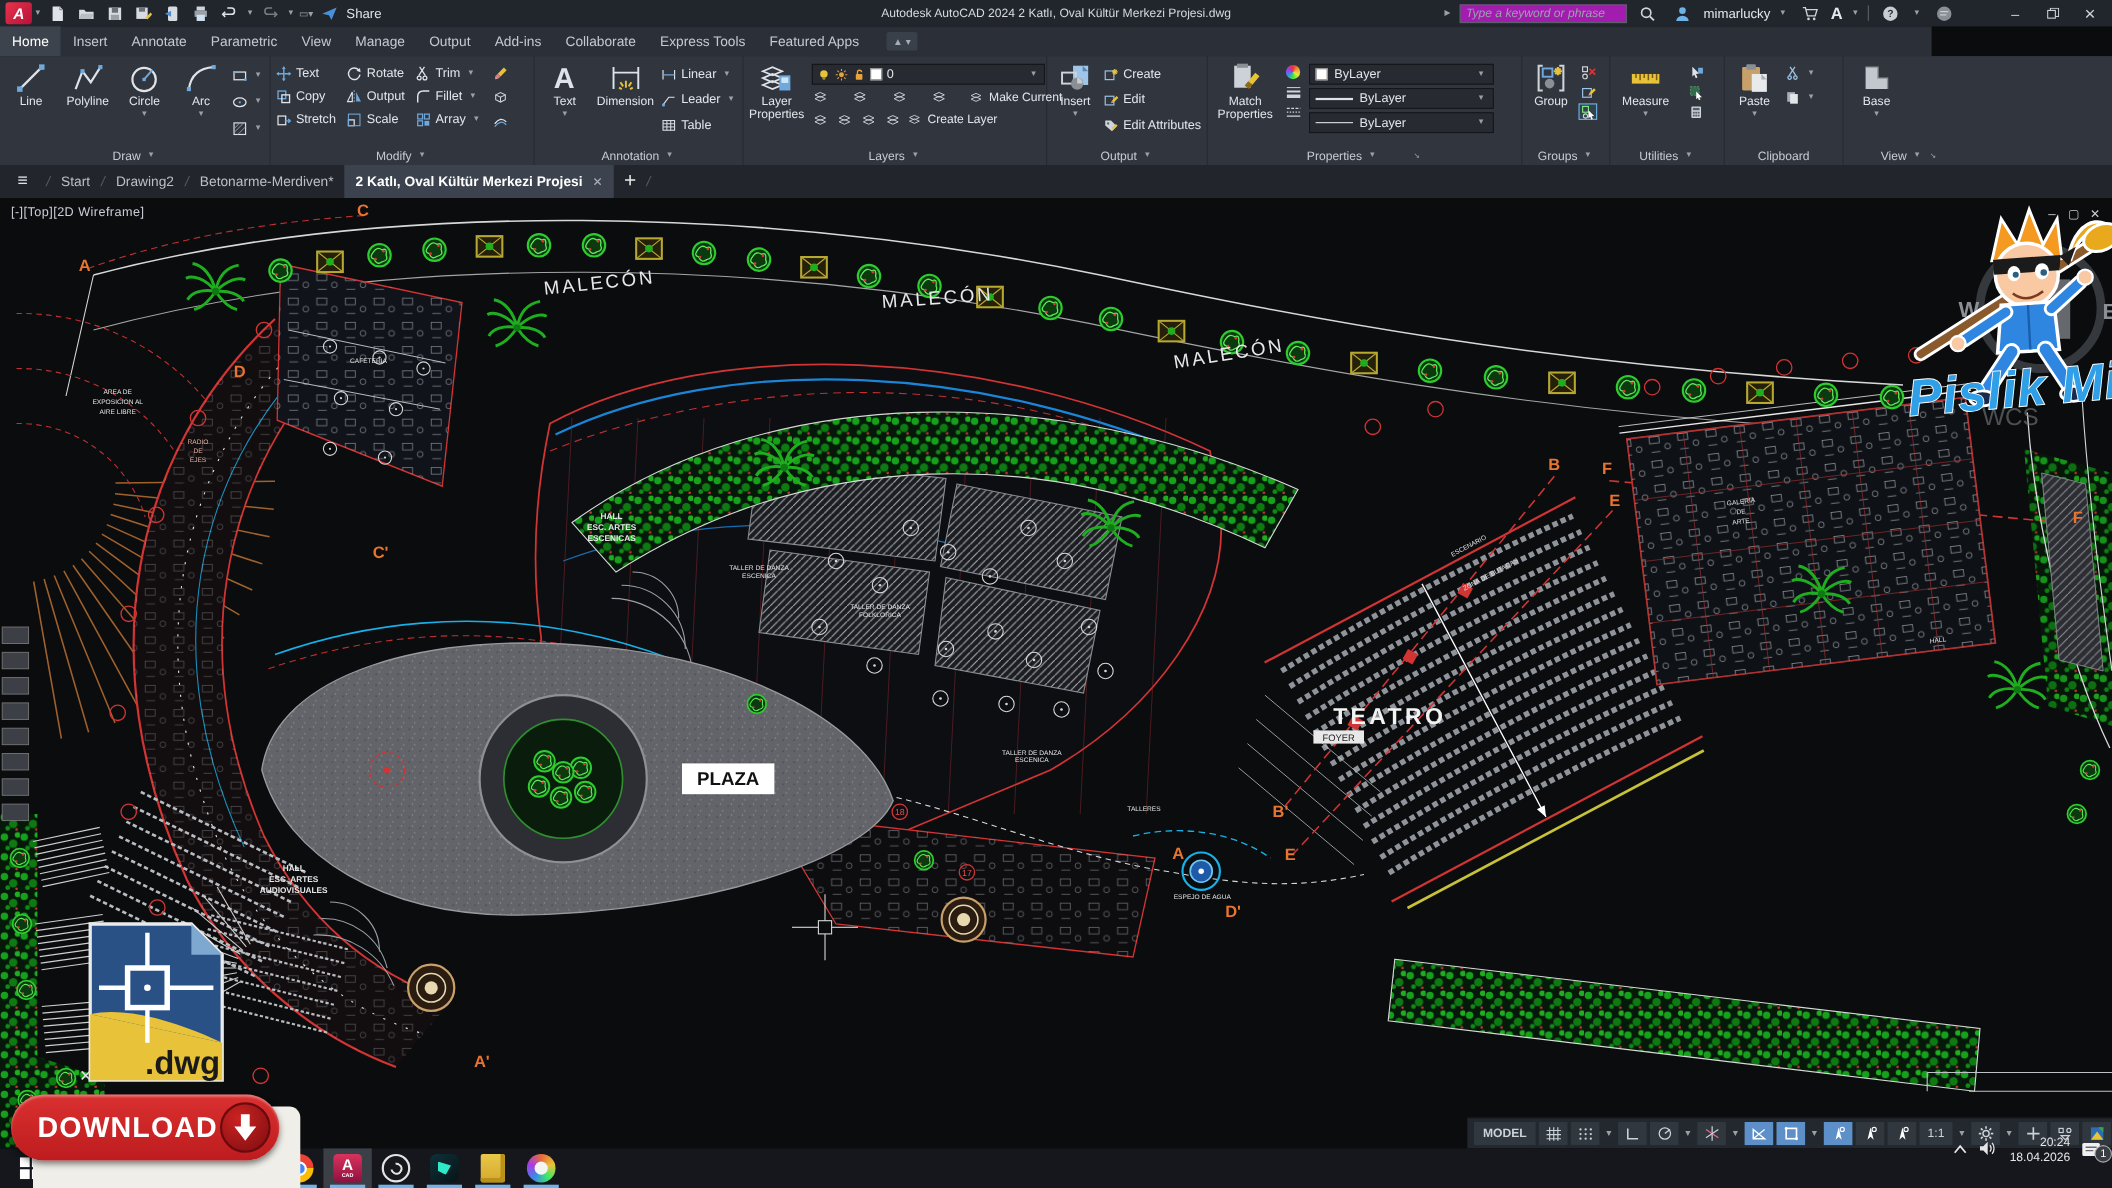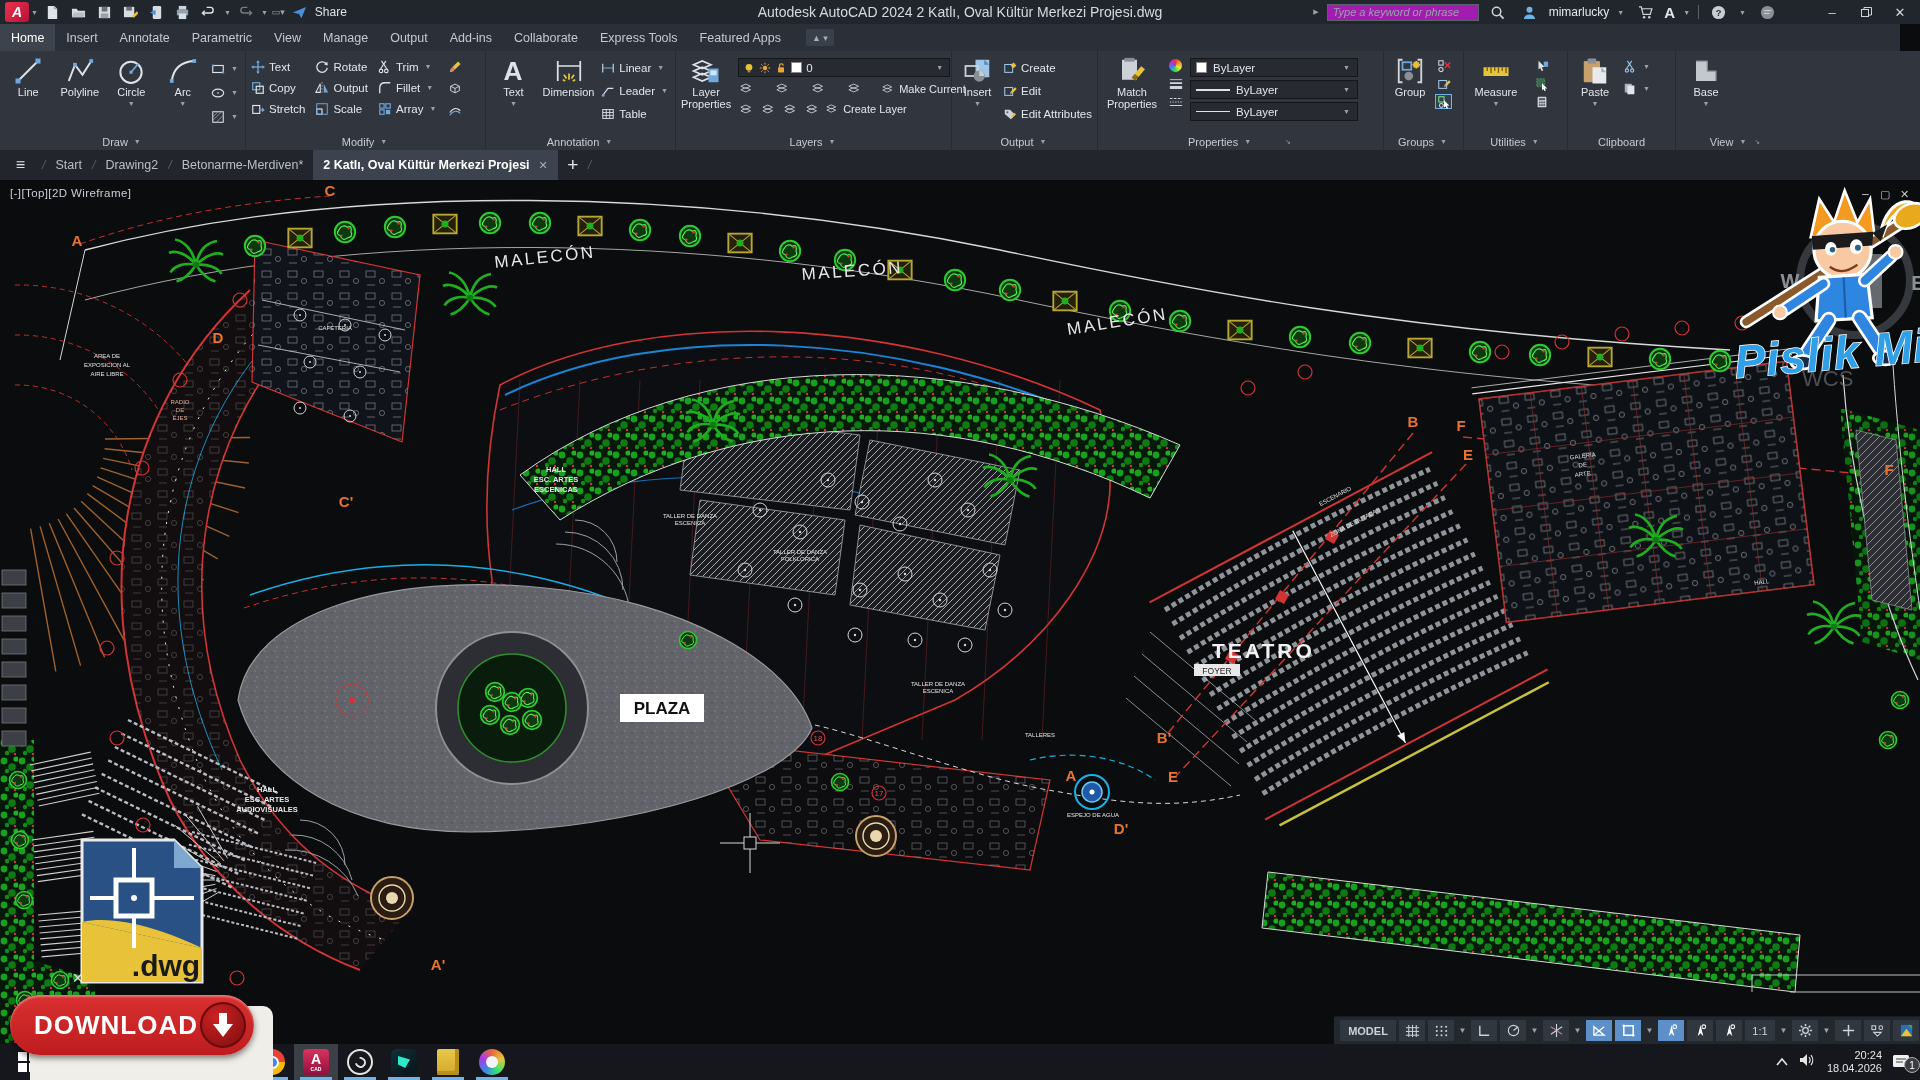--- a/index.html
+++ b/index.html
@@ -4,27 +4,27 @@
 <style>
 *{margin:0;padding:0;box-sizing:border-box}
 html,body{width:1920px;height:1080px;overflow:hidden;background:#0b0c0e;font-family:"Liberation Sans",sans-serif;-webkit-font-smoothing:antialiased}
 
 #titlebar{position:absolute;left:0;top:0;width:1920px;height:24px;background:#21262d;display:flex;align-items:center;color:#cfd4db;font-size:12px;z-index:40}
 .alogo{width:24px;height:20px;margin-left:5px;background:linear-gradient(135deg,#e8334a,#b7123a);border-radius:3px;color:#fff;font-weight:bold;font-style:italic;font-size:14px;display:flex;align-items:center;justify-content:center}
 .qicon{width:26px;height:22px;display:flex;align-items:center;justify-content:center;color:#c9ced5}
 .qicon svg{width:15px;height:15px}
 .carat{font-size:7px;color:#9aa0a8;padding:0 2px}
 .sharelbl{color:#dfe3e9;margin-left:2px}
-#tb-title{position:absolute;left:0;right:0;text-align:center;color:#d6dae0;font-size:14px;pointer-events:none}
+#tb-title{position:absolute;left:0;right:0;text-align:center;color:#d6dae0;font-size:11px;pointer-events:none}
 #tb-right{position:absolute;right:0;top:0;height:24px;display:flex;align-items:center;gap:6px;padding-right:6px}
 #searchbox{width:152px;height:17px;background:#a21caf;border:1px solid #5a616a;color:#e6e6e6;font-style:italic;font-size:11px;padding:0 5px;outline:none}
 #searchbox::placeholder{color:#9aa2ab}
 .winbtn{width:28px;height:24px;display:flex;align-items:center;justify-content:center;color:#cfd4db;font-size:13px}
 
-#ribbontabs{position:absolute;left:0;top:24px;width:1900px;height:27px;background:#2b3038;display:flex;align-items:stretch;z-index:40}
+#ribbontabs{position:absolute;left:0;top:24px;width:1756px;height:27px;background:#2b3038;display:flex;align-items:stretch;z-index:40}
 .rtab{padding:0 11px;display:flex;align-items:center;font-size:12.5px;color:#c3c9d1}
 .rtab.active{background:#3d434d;color:#fff}
 .ribcollapse{margin-left:14px;display:flex;align-items:center;color:#aab;font-size:9px;gap:3px;background:#3a4049;padding:0 6px;height:17px;align-self:center;border-radius:2px}
 
 #ribbon{position:absolute;left:0;top:51px;width:1920px;height:99px;background:#31363e;display:flex;z-index:40}
 .panel{height:99px;border-right:1px solid #262a31;display:flex;flex-direction:column;flex:none}
 .pbody{flex:1;display:flex;padding:4px 5px 0 5px;gap:5px}
 .plabel{height:17px;font-size:11px;color:#c6cbd3;display:flex;align-items:center;justify-content:center;gap:4px}
 .bigbtn{width:50px;display:flex;flex-direction:column;align-items:center;font-size:11px;color:#e2e6ec;text-align:right;line-height:12px;padding-top:1px}
 .bigbtn svg{width:30px;height:30px;flex:none}
@@ -60,21 +60,21 @@
 #statusbar{position:absolute;right:0;bottom:36px;width:586px;height:28px;background:#23282f;border-top:1px solid #171a1f;display:flex;align-items:center;gap:3px;padding:0 6px;z-index:45}
 .stile{height:21px;min-width:26px;background:#31373f;display:flex;align-items:center;justify-content:center;color:#cdd2d9;font-size:11px;padding:0 4px}
 .stile.blue{background:#5d8fc9;color:#fff}
 .stile svg{width:15px;height:15px}
 .scaret{min-width:11px;background:none;color:#9aa0a8;font-size:8px}
 
 #taskbar{position:absolute;left:0;bottom:0;width:1920px;height:36px;background:#15171c;z-index:50;display:flex;align-items:center}
 .tbicon{width:44px;height:36px;position:relative;display:flex;align-items:center;justify-content:center}
 .tbicon .under{position:absolute;bottom:0;left:6px;right:6px;height:3px;background:#6fb3e8}
 .tbicon.activeapp{background:#3a4046}
-#tray{position:absolute;right:8px;bottom:0;height:36px;display:flex;align-items:center;gap:10px;color:#e6e6e6}
+#tray{position:absolute;right:8px;bottom:16px;height:36px;display:flex;align-items:center;gap:10px;color:#e6e6e6}
 #clock{font-size:11px;line-height:13px;text-align:right}
 
 #dwglogo{position:absolute;left:78px;top:656px;width:128px;height:150px;z-index:20}
 #dlcard{position:absolute;left:30px;top:1006px;width:243px;height:74px;background:#f0eee8;border-radius:10px 10px 0 0;z-index:60}
 #dlclose{position:absolute;left:72px;top:970px;color:#e0e0e0;font-size:14px;z-index:61}
 #dlbtn{position:absolute;left:10px;top:995px;width:244px;height:60px;border-radius:30px;background:linear-gradient(#da3030,#bd1c1f);box-shadow:inset 0 2px 2px rgba(255,255,255,.35),0 3px 6px rgba(0,0,0,.5);z-index:62;display:flex;align-items:center}
 #dlbtn .txt{color:#fff;font-weight:900;font-size:26px;letter-spacing:1px;padding-left:24px}
 #dlbtn .circ{position:absolute;right:8px;top:7px;width:46px;height:46px;border-radius:50%;background:radial-gradient(circle at 35% 30%,#c22,#7d0d10);border:2px solid #690a0c;display:flex;align-items:center;justify-content:center}
 </style>
 </head>

